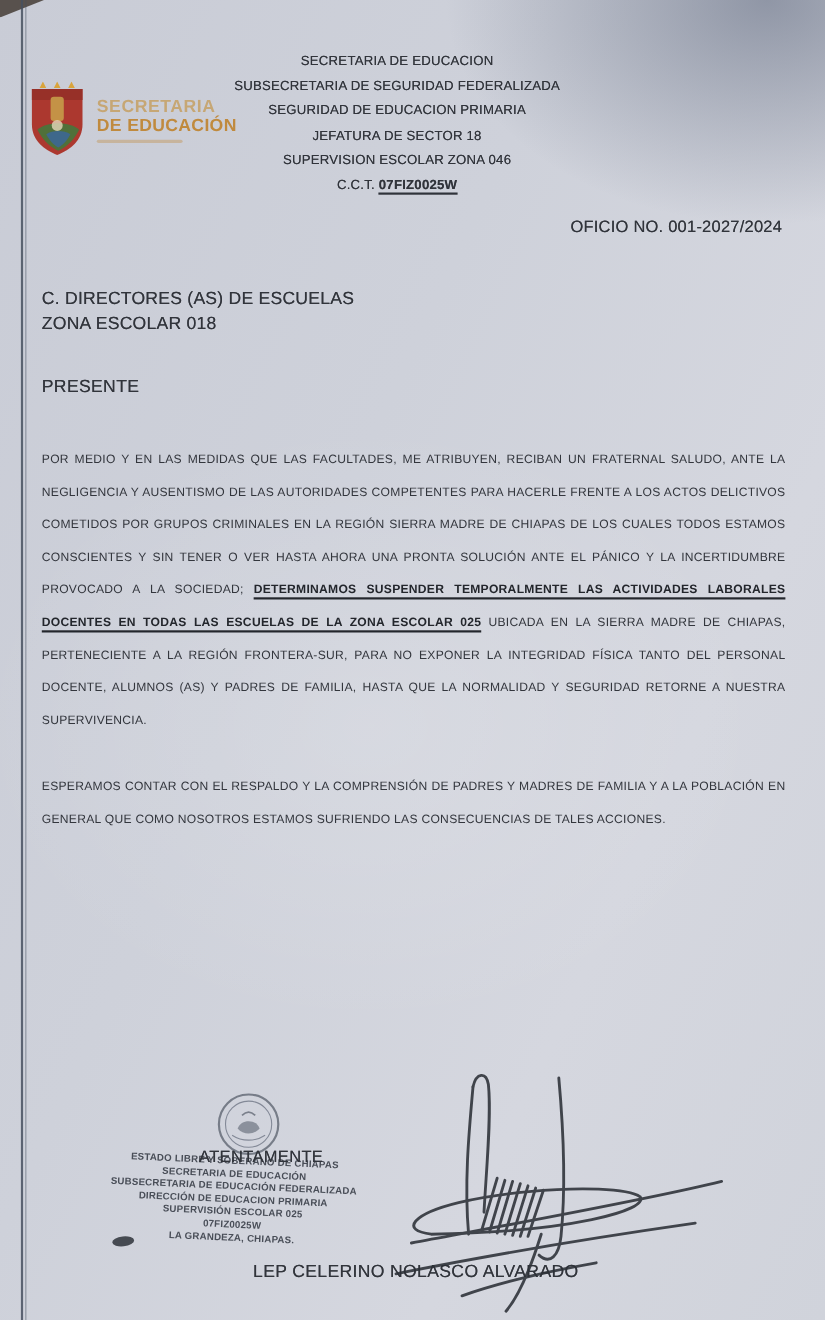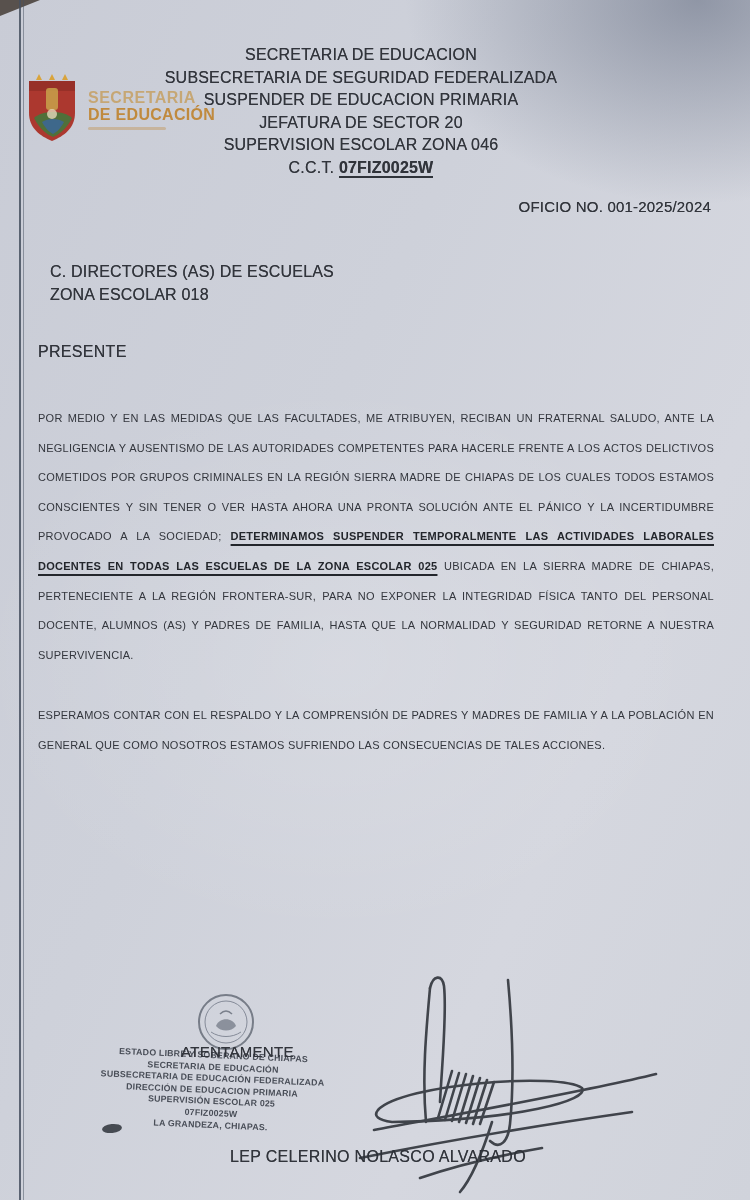--- a/index.html
+++ b/index.html
@@ -31,27 +31,27 @@
   .scan-text{text-shadow:0 0 .6px rgba(49,52,59,.8);}
 
   
   .logo{position:absolute;left:24px;top:66px;width:230px;height:88px;display:flex;align-items:center;gap:6px;}
   .logo-text{line-height:1.05;}
   .logo-t1{font-size:16px;letter-spacing:.5px;color:#c59a54;opacity:.75;font-weight:bold;}
   .logo-t2{font-size:16px;letter-spacing:.3px;color:var(--gold);font-weight:bold;}
   .logo-t3{margin-top:4px;width:78px;height:3px;background:rgba(193,143,70,.4);border-radius:2px;}
 
   .head-lines{position:absolute;left:0;top:44px;width:722px;text-align:center;
-    font-size:16px;line-height:22.6px;letter-spacing:.2px;}
+    font-size:12px;line-height:22.6px;letter-spacing:.2px;}
   .cct-val{font-weight:bold;border-bottom:2px solid #2f333a;padding-bottom:0px;}
 
   .ref-block{position:absolute;right:39px;top:196px;text-align:right;
     font-size:15px;line-height:21.5px;letter-spacing:.2px;}
 
-  .recipient{position:absolute;left:50px;top:260px;font-size:16px;line-height:23px;letter-spacing:.2px;}
+  .recipient{position:absolute;left:38px;top:260px;font-size:16px;line-height:23px;letter-spacing:.2px;}
   .presente{position:absolute;left:38px;top:343px;font-size:16px;letter-spacing:.3px;}
 
   .body-text{position:absolute;left:38px;top:404px;width:676px;
     font-size:11px;line-height:29.6px;text-align:justify;letter-spacing:.25px;color:#33363d;}
   .body-text p{margin:0 0 31px 0;}
   .emph{font-weight:bold;text-decoration:underline;text-decoration-thickness:2px;text-underline-offset:4px;color:#23262c;}
 
   
   .stamp{position:absolute;left:0;top:0;}
   .seal{position:absolute;left:196px;top:992px;opacity:.75;}
@@ -93,31 +93,31 @@
     <div class="logo-text">
       <div class="logo-t1">SECRETARIA</div>
       <div class="logo-t2">DE EDUCACIÓN</div>
       <div class="logo-t3"></div>
     </div>
   </div>
 
   <div class="head-lines scan-text">
     <div>SECRETARIA DE EDUCACION</div>
     <div>SUBSECRETARIA DE SEGURIDAD FEDERALIZADA</div>
-    <div>SUSPENDER DE EDUCACION PRIMARIA</div>
-    <div>JEFATURA DE SECTOR 20</div>
+    <div>SEGURIDAD DE EDUCACION PRIMARIA</div>
+    <div>JEFATURA DE SECTOR 18</div>
     <div>SUPERVISION ESCOLAR ZONA 046</div>
     <div>
       <span>C.C.T.</span>
       <span class="cct-val">07FIZ0025W</span>
     </div>
   </div>
 
   <div class="ref-block scan-text">
-    <div>OFICIO NO. 001-2025/2024</div>
+    <div>OFICIO NO. 001-2027/2024</div>
   </div>
 
   <div class="recipient scan-text">
     <div>C. DIRECTORES (AS) DE ESCUELAS</div>
     <div>ZONA ESCOLAR 018</div>
   </div>
   <div class="presente scan-text">PRESENTE</div>
 
   <div class="body-text">
     <p><span>POR MEDIO Y EN LAS MEDIDAS QUE LAS FACULTADES, ME ATRIBUYEN, RECIBAN UN FRATERNAL SALUDO, ANTE LA NEGLIGENCIA Y AUSENTISMO DE LAS AUTORIDADES COMPETENTES PARA HACERLE FRENTE A LOS ACTOS DELICTIVOS COMETIDOS POR GRUPOS CRIMINALES EN LA REGIÓN SIERRA MADRE DE CHIAPAS DE LOS CUALES TODOS ESTAMOS CONSCIENTES Y SIN TENER O VER HASTA AHORA UNA PRONTA SOLUCIÓN ANTE EL PÁNICO Y LA INCERTIDUMBRE PROVOCADO A LA SOCIEDAD; </span><span class="emph">DETERMINAMOS SUSPENDER TEMPORALMENTE LAS ACTIVIDADES LABORALES DOCENTES EN TODAS LAS ESCUELAS DE LA ZONA ESCOLAR 025</span><span> UBICADA EN LA SIERRA MADRE DE CHIAPAS, PERTENECIENTE A LA REGIÓN FRONTERA-SUR, PARA NO EXPONER LA INTEGRIDAD FÍSICA TANTO DEL PERSONAL DOCENTE, ALUMNOS (AS) Y PADRES DE FAMILIA, HASTA QUE LA NORMALIDAD Y SEGURIDAD RETORNE A NUESTRA SUPERVIVENCIA.</span></p>

